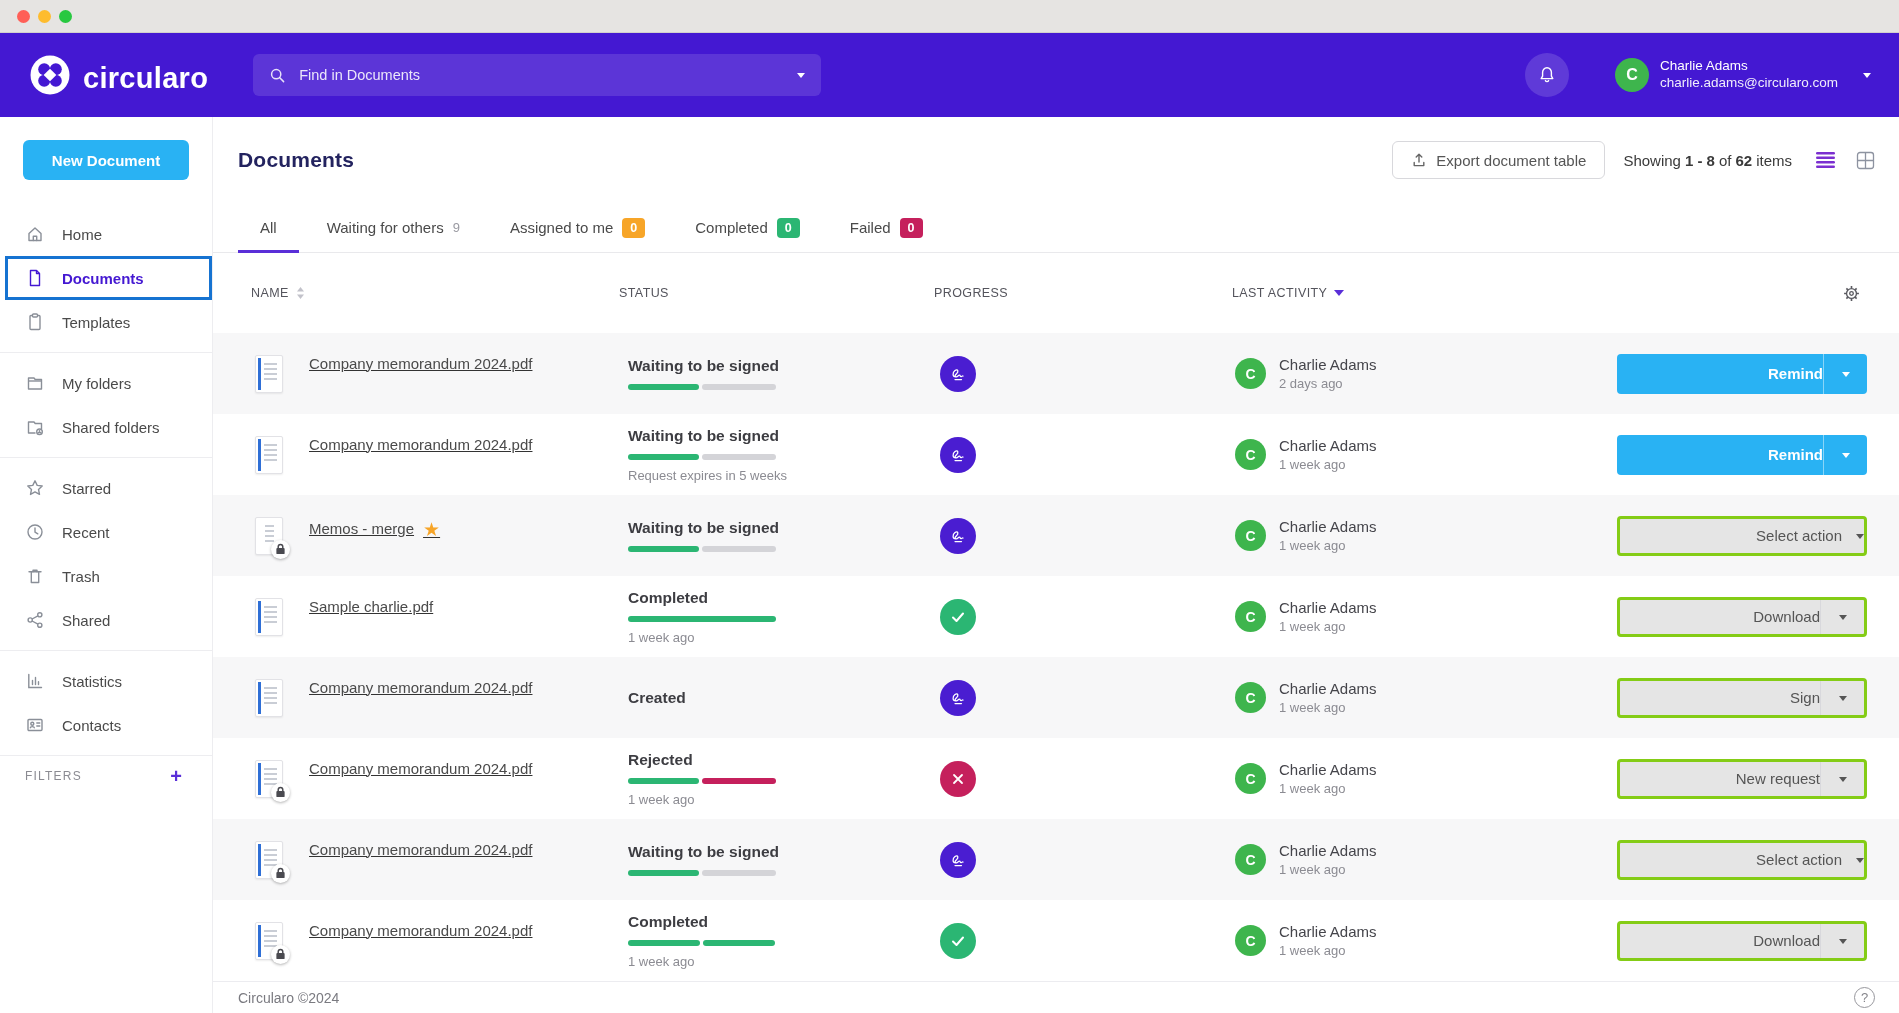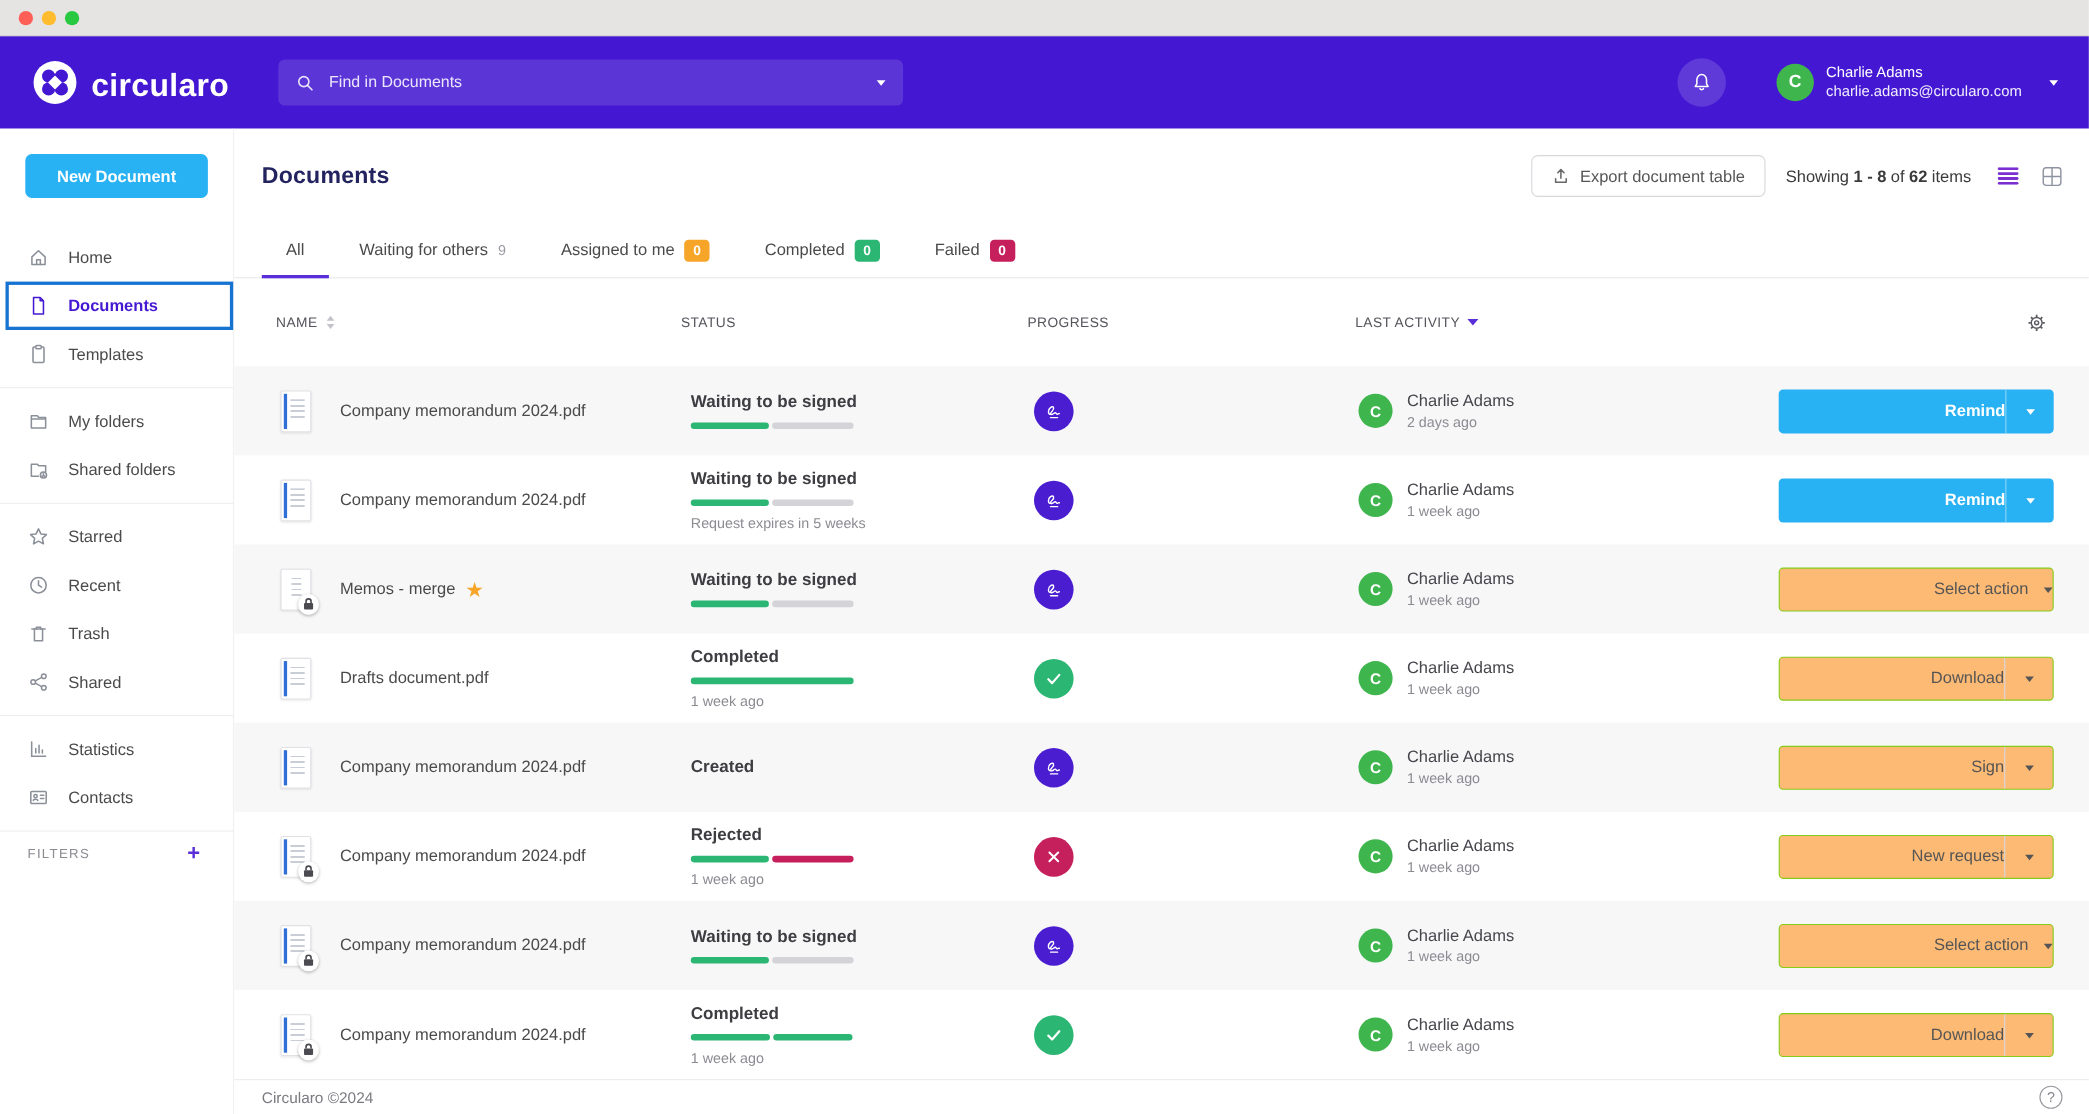--- a/index.html
+++ b/index.html
@@ -96,21 +96,21 @@
   .th{ display:flex; align-items:center; gap:7px; }
   .th.name{ padding-left:13px; cursor:pointer; } .th.activity{ cursor:pointer; }
   .th.activity .caret{ color:var(--underline); border-top-width:6px; border-left-width:5px; border-right-width:5px; top:2px; }
   .th.settings{ justify-content:flex-end; padding-right:14px; cursor:pointer; }
 
   .rows{ }
   .row{ height:81px; display:grid; grid-template-columns:381px 315px 298px 385px 1fr;
     align-items:center; padding:0 24px 0 25px; }
   .row:nth-child(odd){ background:#f7f7f8; }
 
-  .cell-name{ display:flex; align-items:center; padding-left:17px; gap:26px; }
+  .cell-name{ display:flex; align-items:flex-start; padding-left:17px; gap:26px;text-decoration:underline; }
   .thumb{ width:28px; height:38px; background:#fff; border:1px solid #e2e2e6; border-radius:2px;
     position:relative; box-shadow:0 1px 2px rgba(0,0,0,.07); flex:none; }
   .thumb.pdf::before{ content:""; position:absolute; left:2px; top:2px; bottom:2px; width:2.5px; background:#2f6fd6; }
   .thumb .tlines{ position:absolute; top:7px; left:8px; right:5px; height:17px;
     background:repeating-linear-gradient(to bottom,#c9cdd5 0 1.6px,transparent 1.6px 5px); }
   .thumb.memo .tlines{ left:9px; right:8px; }
   .lock-badge{ position:absolute; right:-8px; bottom:-5px; width:19px; height:19px; background:#fff;
     border-radius:50%; box-shadow:0 1px 3px rgba(0,0,0,.3); display:flex; align-items:center; justify-content:center; }
   .doc-name{ font-size:15px; color:#4a4a4a; }
   .star{ color:var(--orange); font-size:19px; margin-left:9px; position:relative; top:1px; }
@@ -129,21 +129,21 @@
   .cell-activity{ display:flex; align-items:center; gap:13px; padding-left:3px; }
   .avatar-sm{ width:31px; height:31px; border-radius:50%; background:var(--avatar-green); color:#fff;
     font-weight:bold; font-size:14px; display:flex; align-items:center; justify-content:center; flex:none; }
   .person-name{ font-size:15px; color:#45454b; }
   .person-time{ font-size:13px; color:#8b8b92; margin-top:3px; }
 
   .btn-action{ width:250px; height:40px; border-radius:4px; display:flex; overflow:hidden; cursor:pointer; }
   .btn-action .btn-main{ flex:1; display:flex; align-items:center; justify-content:flex-end; gap:14px; font-size:15px; }
   .btn-action.primary{ background:var(--accent-blue); color:#fff; font-weight:bold; }
   .btn-action.primary .btn-caret{ border-left:1px solid rgba(255,255,255,.45); }
-  .btn-action.outline{ background:#fdba74; border:1px solid #84cc16; color:#555;padding-left:44px; }
+  .btn-action.outline{ background:#e5e5e5; border:3px solid #84cc16; color:#555;padding-left:44px; }
   .btn-action.outline .btn-caret{ border-left:1px solid #d8d8dc; }
   .btn-caret{ width:44px; display:flex; align-items:center; justify-content:center; }
 
   
   footer{ height:32px; border-top:1px solid #ececf0; display:flex; align-items:center;
     justify-content:space-between; padding:0 24px 0 25px; background:#fff; }
   .copyright{ font-size:14px; color:#7a7a80; }
   .help-icon{ width:21px; height:21px; border-radius:50%; border:1.5px solid #97979d; color:#85858b;
     font-size:13px; display:flex; align-items:center; justify-content:center; cursor:pointer; }
 </style>
@@ -547,21 +547,21 @@
               </div>
             </div>
           </div>
         </div>
         <div class="row">
           <div class="cell-name">
             <div class="thumb pdf">
               <div class="tlines"></div>
             </div>
             <div style="display:flex;align-items:center">
-              <span class="doc-name">Drafts document.pdf</span>
+              <span class="doc-name">Sample charlie.pdf</span>
             </div>
           </div>
           <div class="cell-status">
             <div class="status-title">Completed</div>
             <div class="bar">
               <span class="seg green" style="width:148px"></span>
             </div>
             <div class="status-sub">1 week ago</div>
           </div>
           <div>

